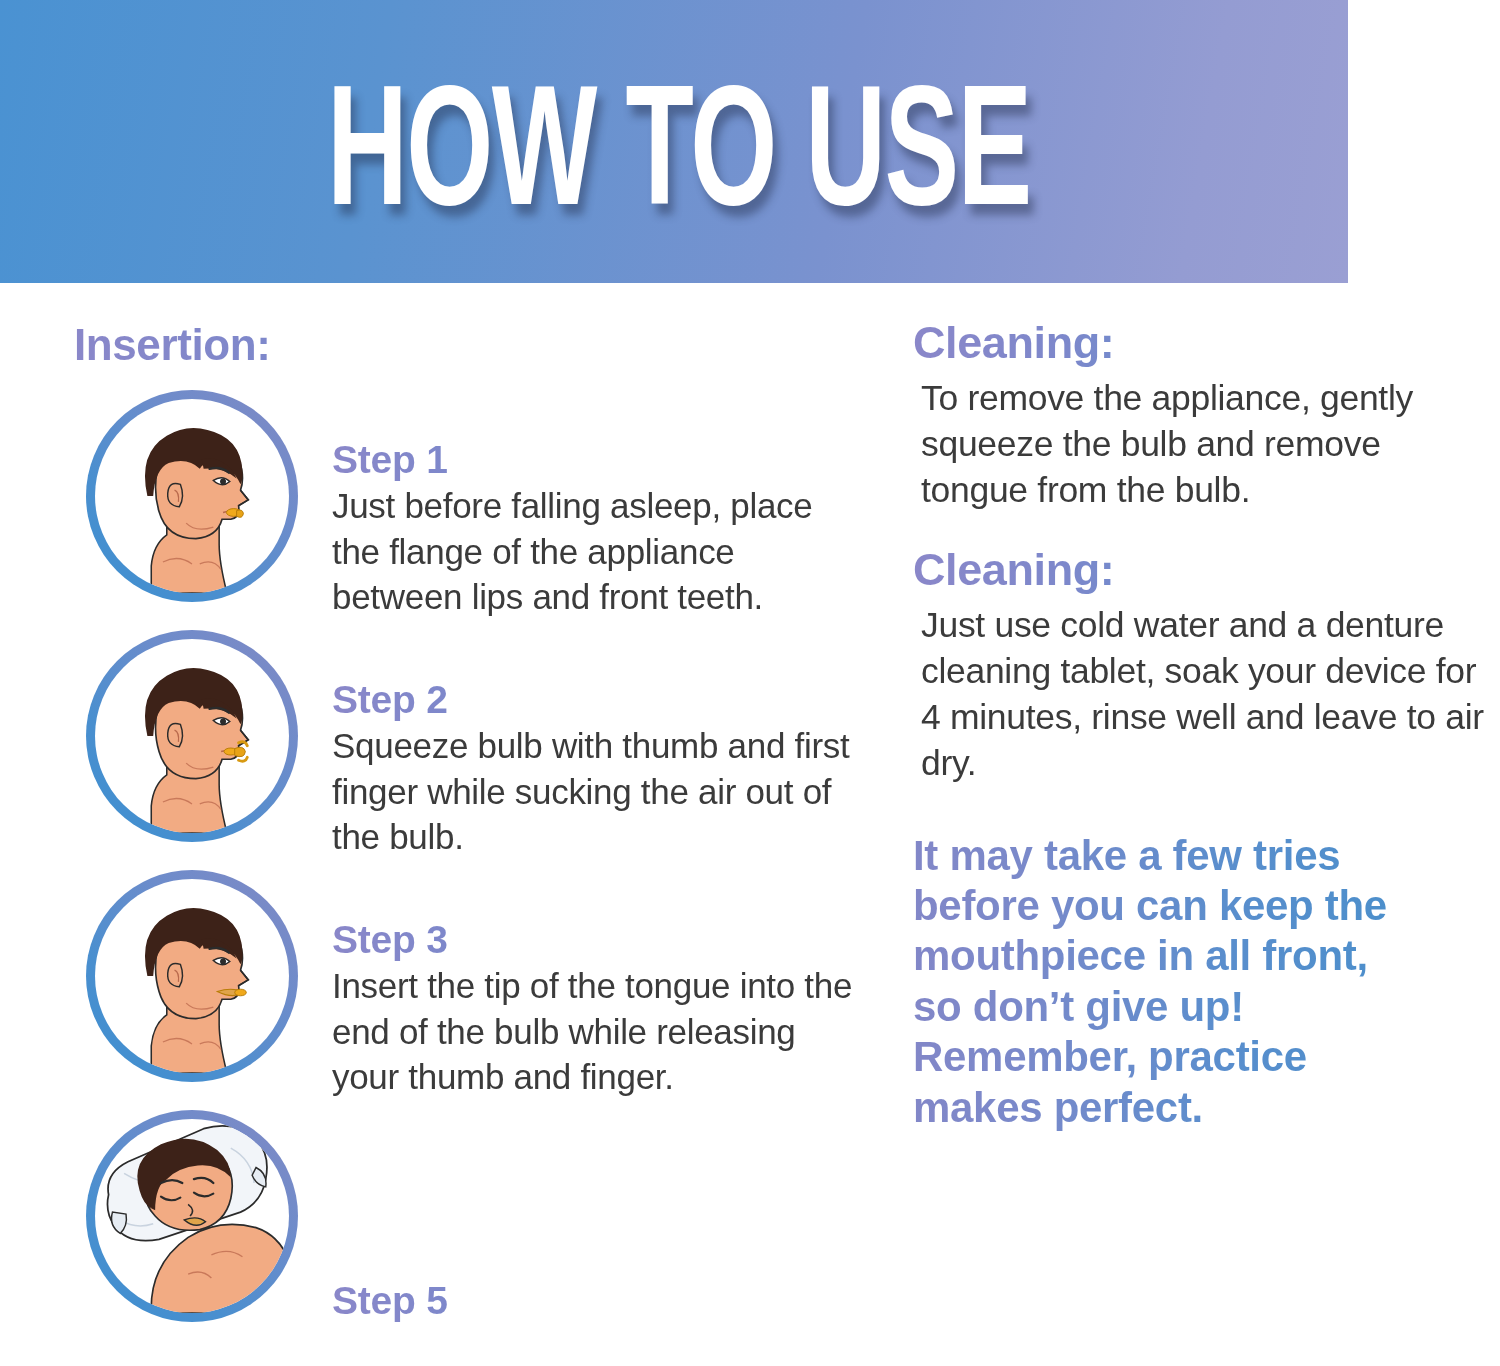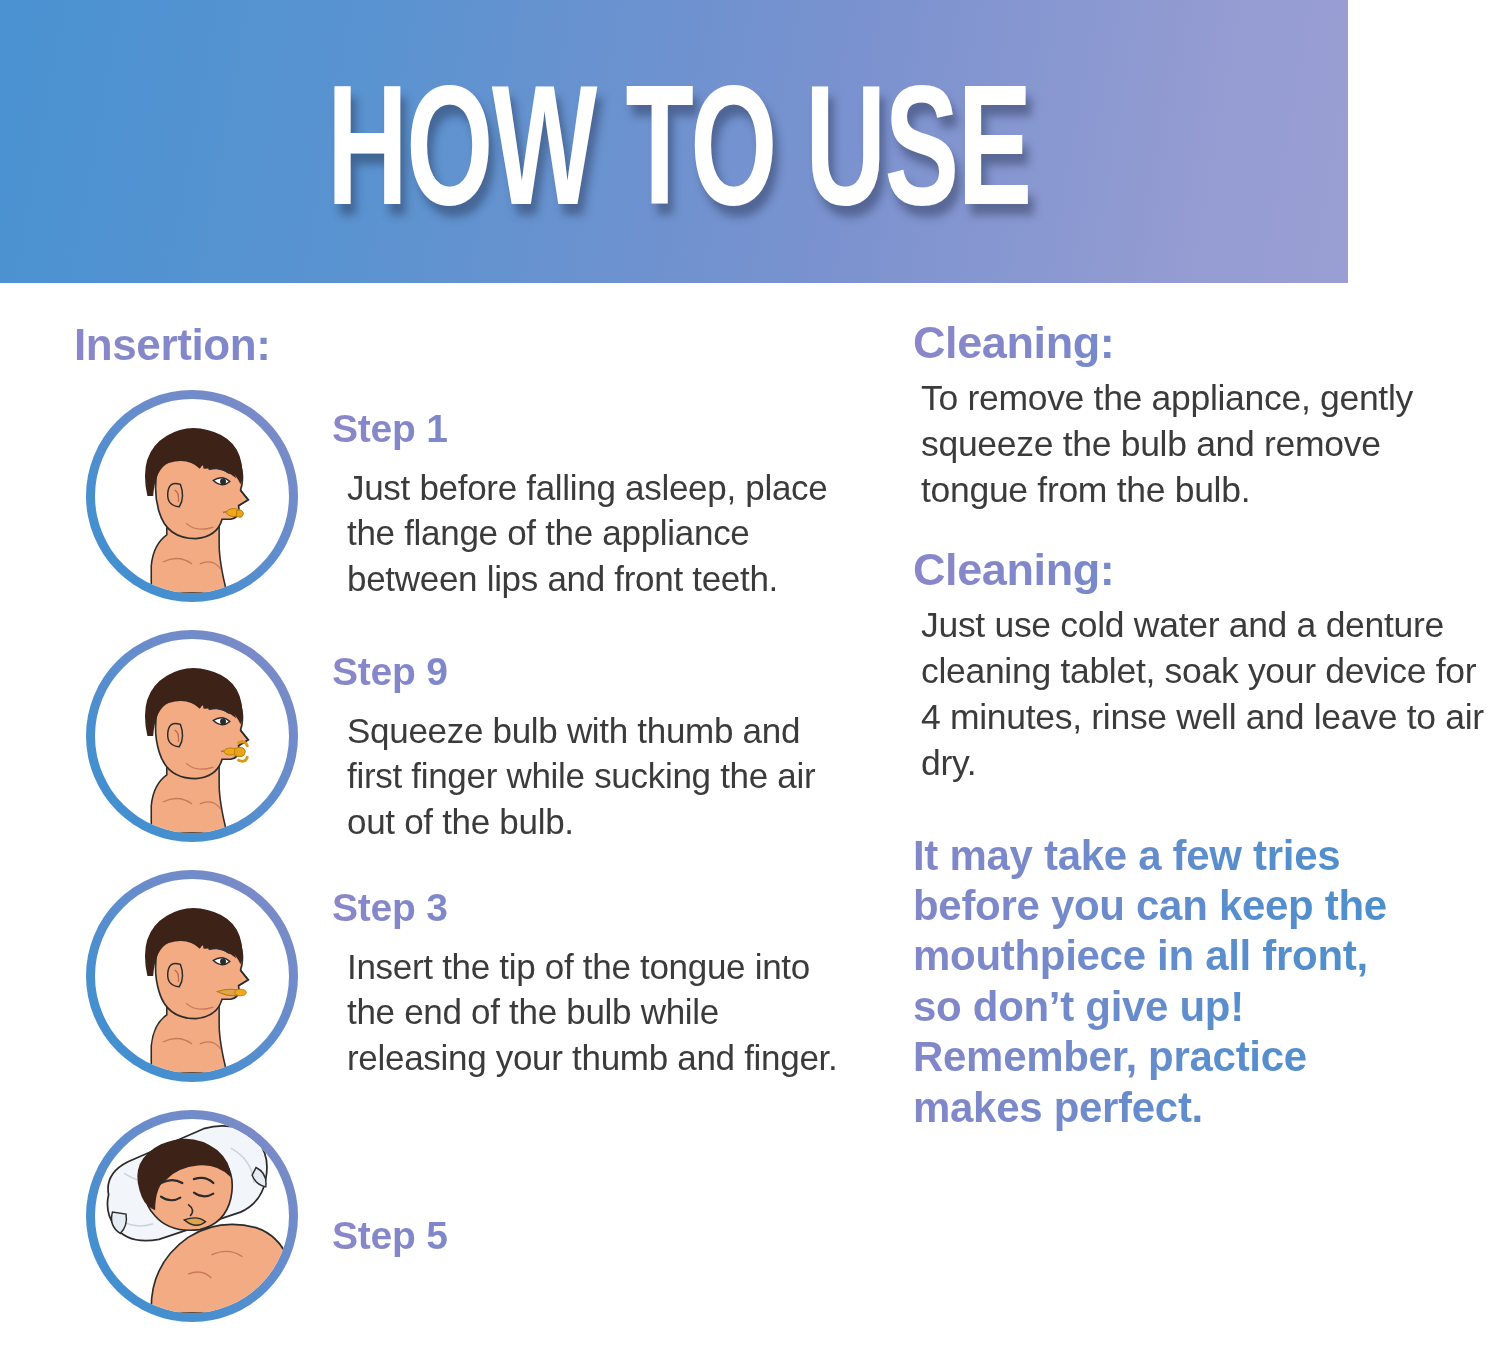--- a/index.html
+++ b/index.html
@@ -78,21 +78,21 @@
     -webkit-text-fill-color: transparent;
     letter-spacing: -0.4px;
   }
   .heading-removal { font-size: 45px; }
   .heading-cleaning { font-size: 45px; margin-top: 34px; }
 
   
   .steps { margin-top: 16px; }
   .step-row {
     display: flex;
-    align-items: center;
+    align-items: flex-end;
     position: relative;
   }
   .step-row + .step-row { margin-top: 4px; }
 
   .illus-wrap {
     flex: 0 0 auto;
     width: 236px;
     height: 236px;
     position: relative;
   }
@@ -138,21 +138,21 @@
     -webkit-background-clip: text;
     background-clip: text;
     color: transparent;
     -webkit-text-fill-color: transparent;
     letter-spacing: -0.2px;
   }
   .body-text {
     font-size: 35px;
     line-height: 1.30;
     color: #3b3b3b;
-    margin: 15px;
+    margin: 0;
     font-weight: 400;
     letter-spacing: -0.3px;
   }
 
   
   .right-body {
     font-size: 35.5px;
     line-height: 1.30;
     color: #3b3b3b;
     margin: 8px;
@@ -251,21 +251,21 @@
 
                 <ellipse cx="140" cy="116" rx="7" ry="3.6" fill="#f0a91c" stroke="#b97d08" stroke-width="1"></ellipse>
                 <path d="M144 113 q9 -4 11 3 q-1 8 -11 4 z" fill="#e8a317" stroke="#b97d08" stroke-width="1"></path>
                 <path d="M148 107 q7 -3 9 3" fill="none" stroke="#d89a12" stroke-width="3" stroke-linecap="round"></path>
                 <path d="M148 125 q7 3 9 -3" fill="none" stroke="#d89a12" stroke-width="3" stroke-linecap="round"></path>
               </svg>
             </div>
           </div>
         </div>
         <div class="step-text">
-          <div class="step-label">Step 9</div>
+          <div class="step-label">Step 2</div>
           <p class="body-text">Squeeze bulb with thumb and first finger while sucking the air out of the bulb.</p>
         </div>
       </div>
 
       <div class="step-row s3">
         <div class="illus-wrap">
           <div class="ring">
             <div class="ring-inner">
               <svg viewBox="0 0 200 200" xmlns="http://www.w3.org/2000/svg">
                 <path d="M58 200 L58 172 Q60 150 74 140 L74 108 L128 108 L128 150 Q128 168 136 200 Z" fill="#f2ab83" stroke="#2b2b2b" stroke-width="1.6"></path>

